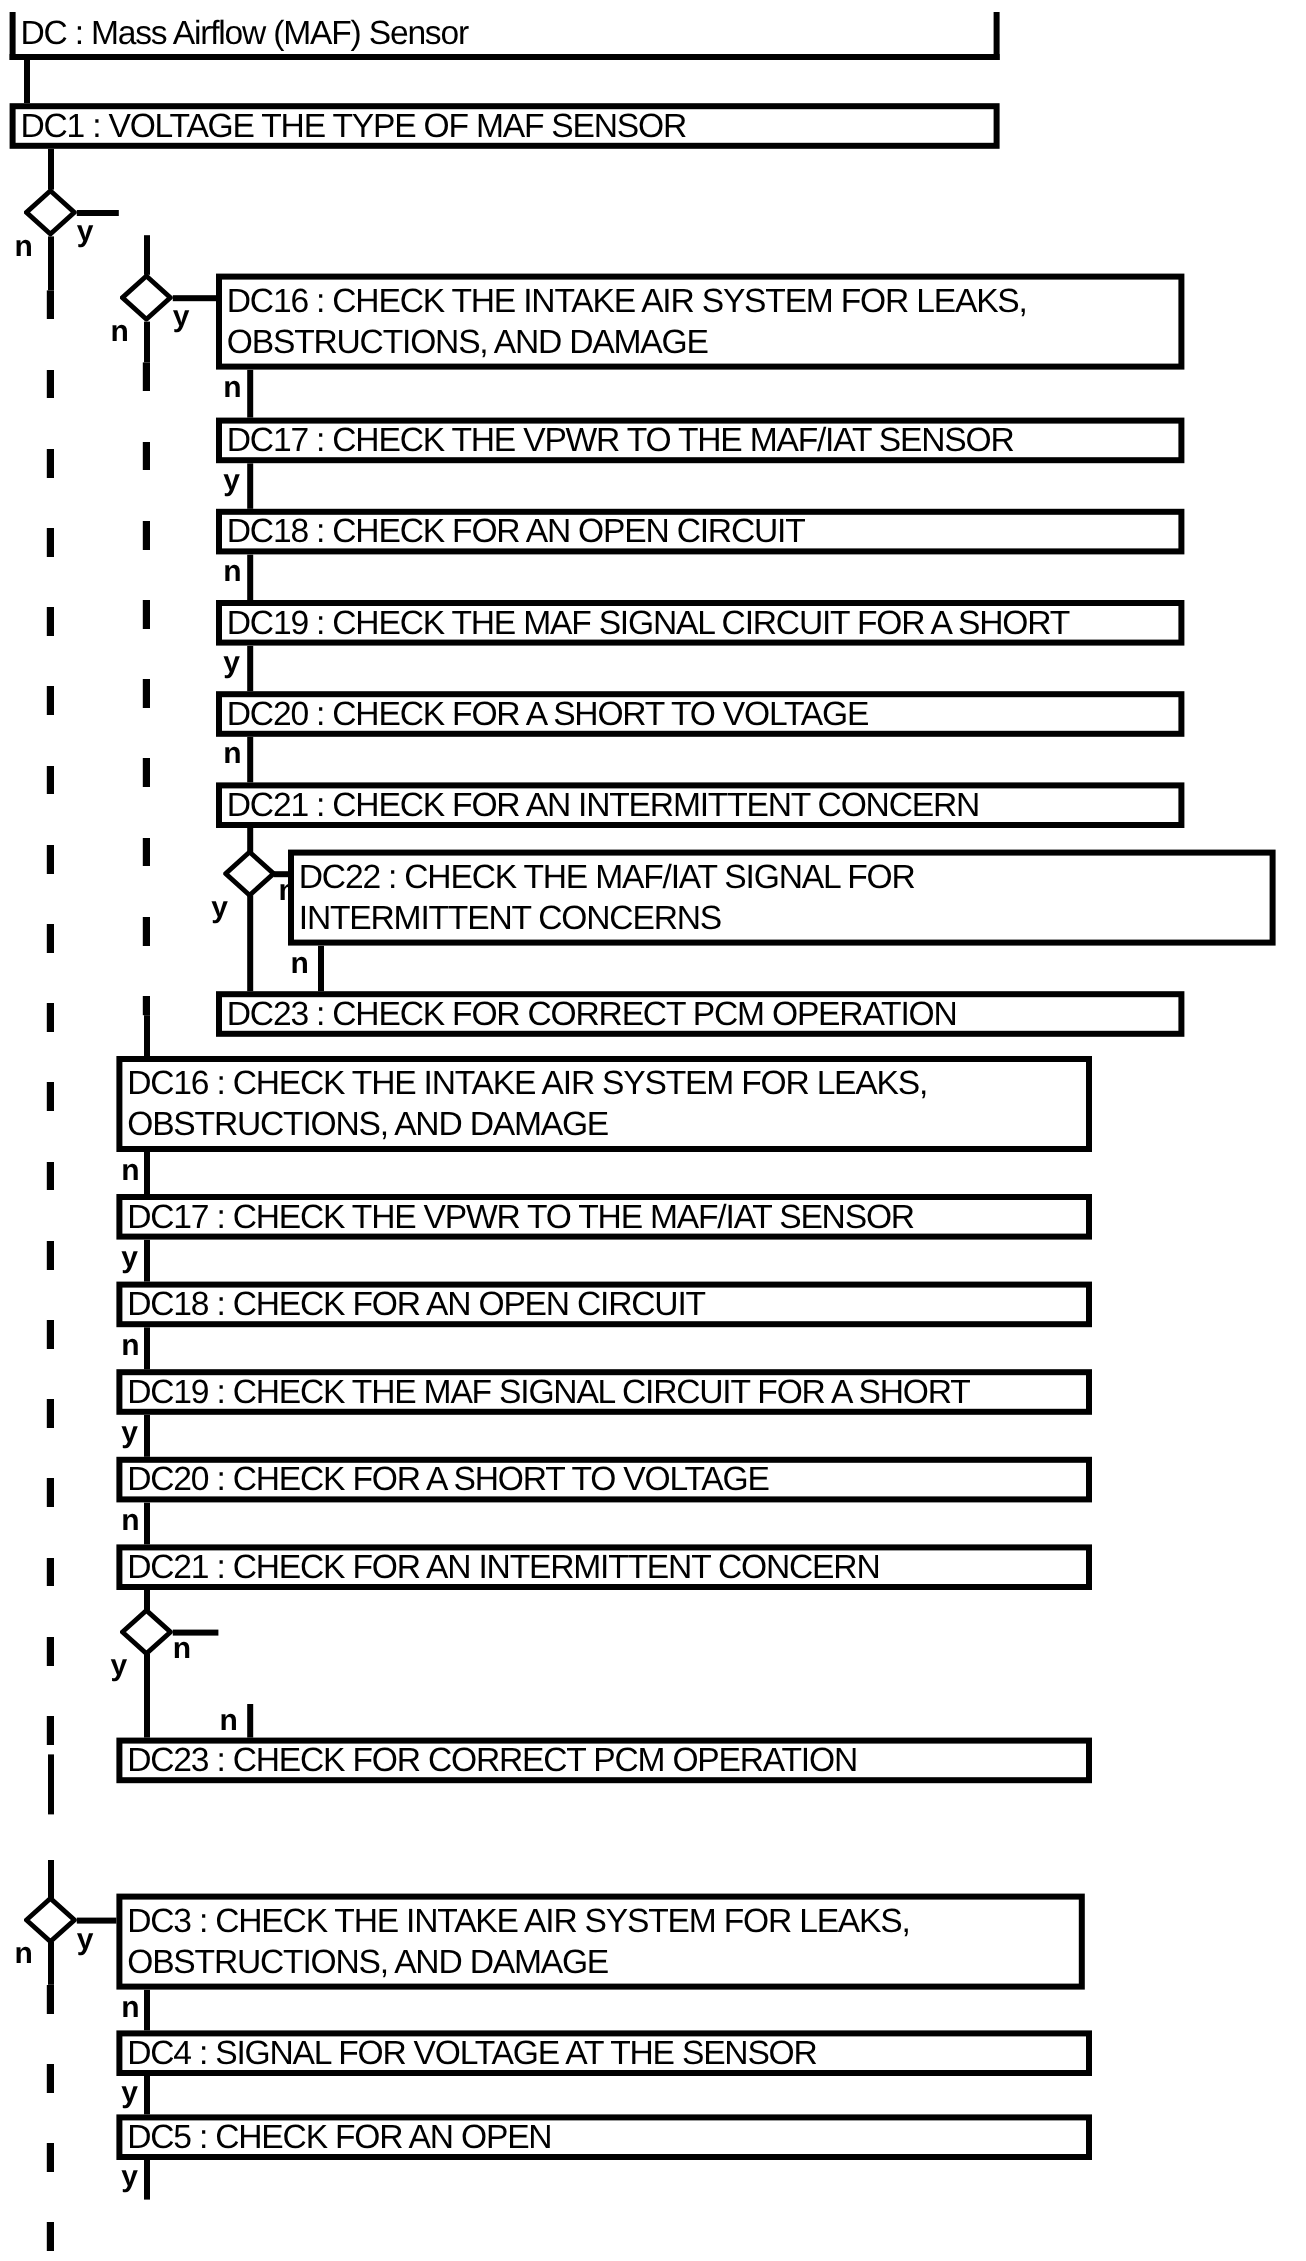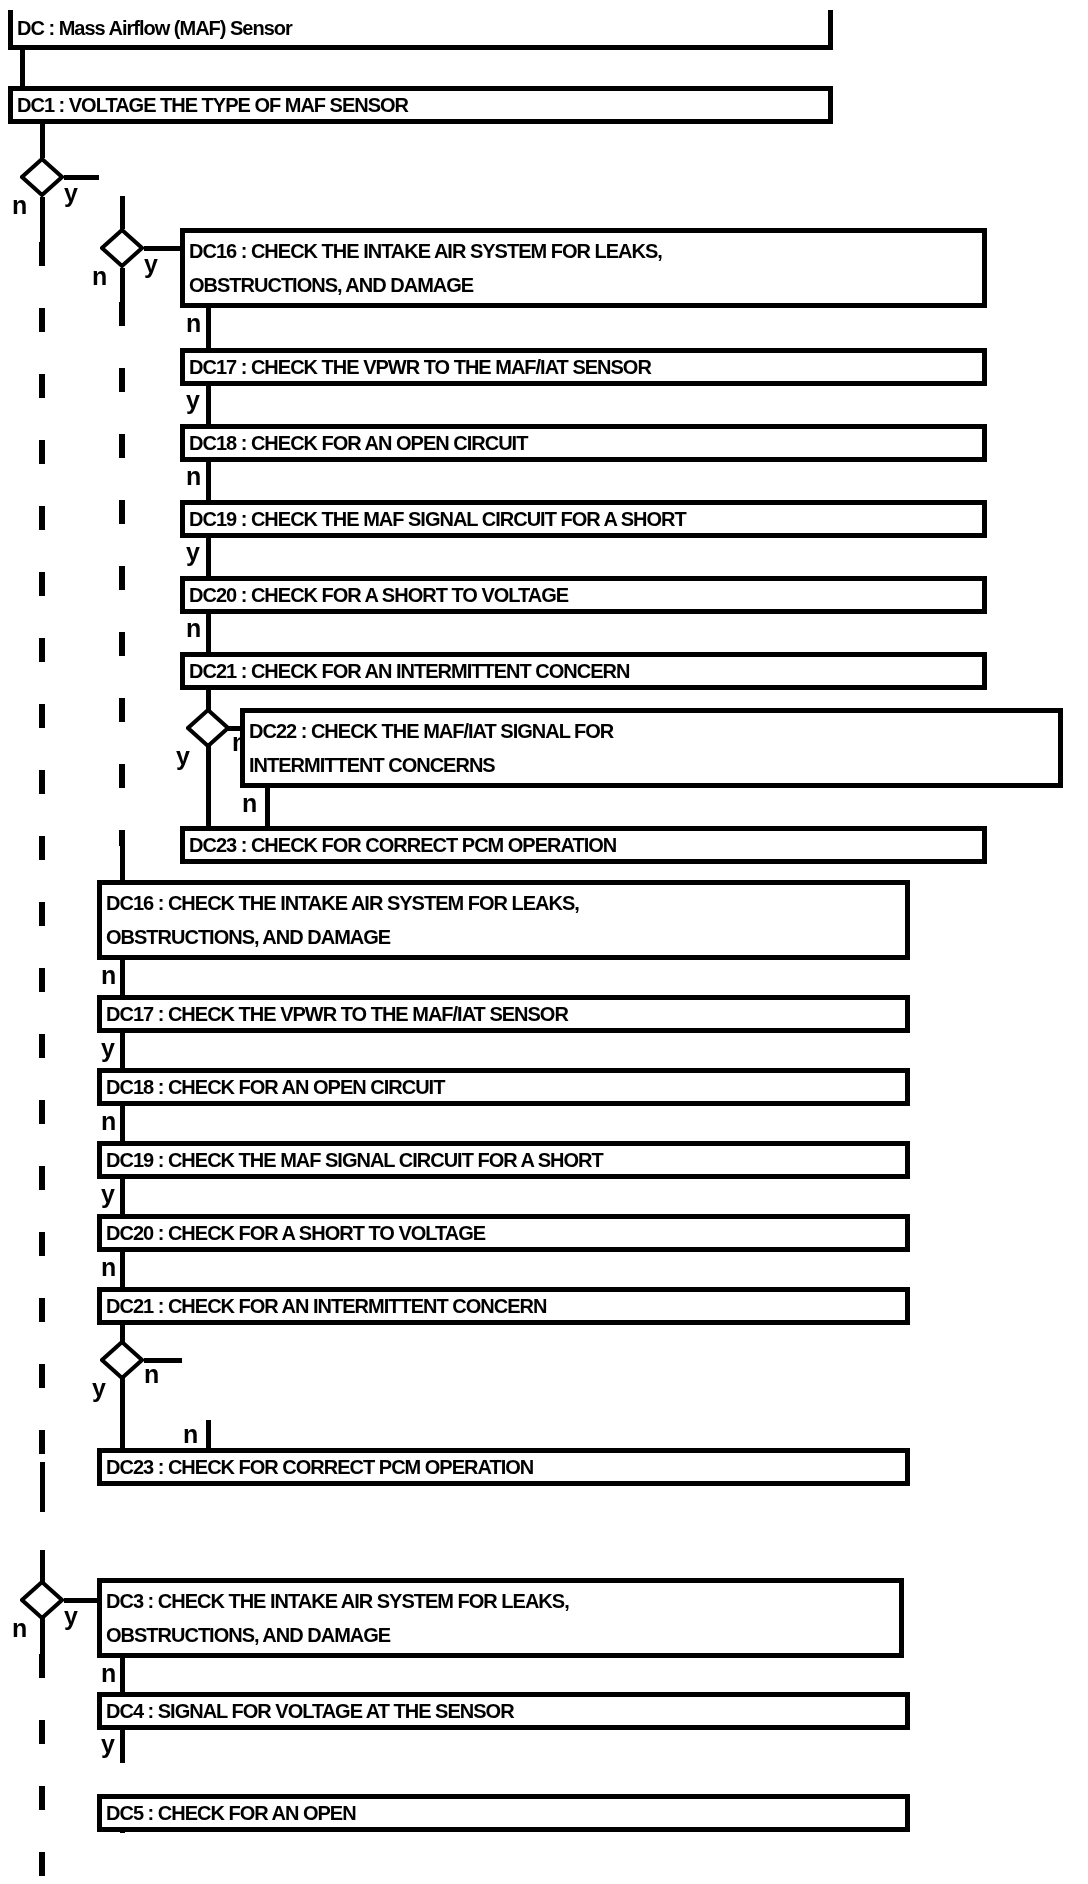--- a/index.html
+++ b/index.html
@@ -1,19 +1,19 @@
 <!DOCTYPE html>
 <html><head>
 <meta charset="utf-8">
 <style>
   html,body{margin:0;padding:0;background:#fff;}
   .canvas{position:relative;width:1088px;height:1884px;background:#ffffff;
           font-family:"Liberation Sans",sans-serif;color:#000;overflow:hidden;}
   .box{position:absolute;box-sizing:border-box;border:5px solid #000;background:#fff;
-       font-weight:bold;font-size:20px;letter-spacing:-1px;line-height:34px;
+       font-weight:normal;font-size:28px;letter-spacing:-1px;line-height:34px;
        padding:0 4px;white-space:pre-line;display:flex;align-items:center;}
   .box.open-top{border-top:none;}
   .vline{position:absolute;width:5px;background:#000;}
   .hline{position:absolute;height:5px;background:#000;}
   .dash{position:absolute;width:6px;
         background:repeating-linear-gradient(to bottom,#000 0 24px,transparent 24px 66px);}
   .lbl{position:absolute;font-weight:bold;font-size:25px;letter-spacing:-1px;line-height:25px;}
   .diamond{position:absolute;width:44px;height:40px;}
   .diamond svg{display:block;}
 </style>
@@ -139,15 +139,15 @@
   <div class="box" style="left:97px;top:995px;width:813px;height:38px;">DC17 : CHECK THE VPWR TO THE MAF/IAT SENSOR</div>
   <div class="box" style="left:97px;top:1068px;width:813px;height:38px;">DC18 : CHECK FOR AN OPEN CIRCUIT</div>
   <div class="box" style="left:97px;top:1141px;width:813px;height:38px;">DC19 : CHECK THE MAF SIGNAL CIRCUIT FOR A SHORT</div>
   <div class="box" style="left:97px;top:1214px;width:813px;height:38px;">DC20 : CHECK FOR A SHORT TO VOLTAGE</div>
   <div class="box" style="left:97px;top:1287px;width:813px;height:38px;">DC21 : CHECK FOR AN INTERMITTENT CONCERN</div>
   <div class="box" style="left:97px;top:1448px;width:813px;height:38px;">DC23 : CHECK FOR CORRECT PCM OPERATION</div>
 
   <div class="box" style="left:97px;top:1578px;width:807px;height:80px;">DC3 : CHECK THE INTAKE AIR SYSTEM FOR LEAKS,
 OBSTRUCTIONS, AND DAMAGE</div>
   <div class="box" style="left:97px;top:1692px;width:813px;height:38px;">DC4 : SIGNAL FOR VOLTAGE AT THE SENSOR</div>
-  <div class="box" style="left:97px;top:1762px;width:813px;height:38px;margin-top:32px;">DC5 : CHECK FOR AN OPEN</div>
+  <div class="box" style="left:97px;top:1762px;width:813px;height:38px;">DC5 : CHECK FOR AN OPEN</div>
 
 </div>
 
 </body></html>

